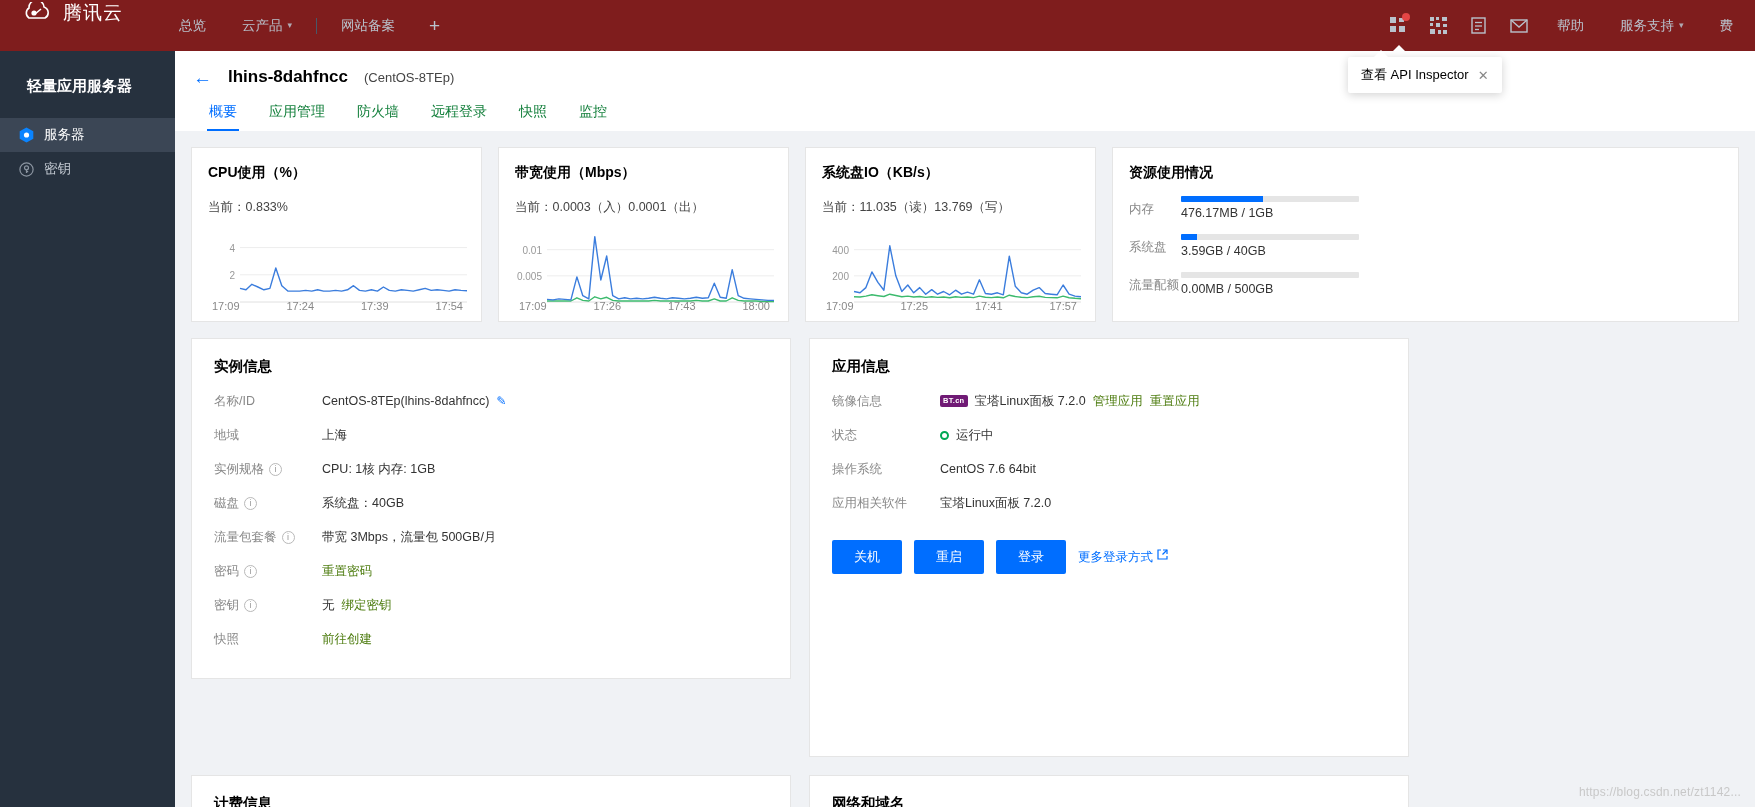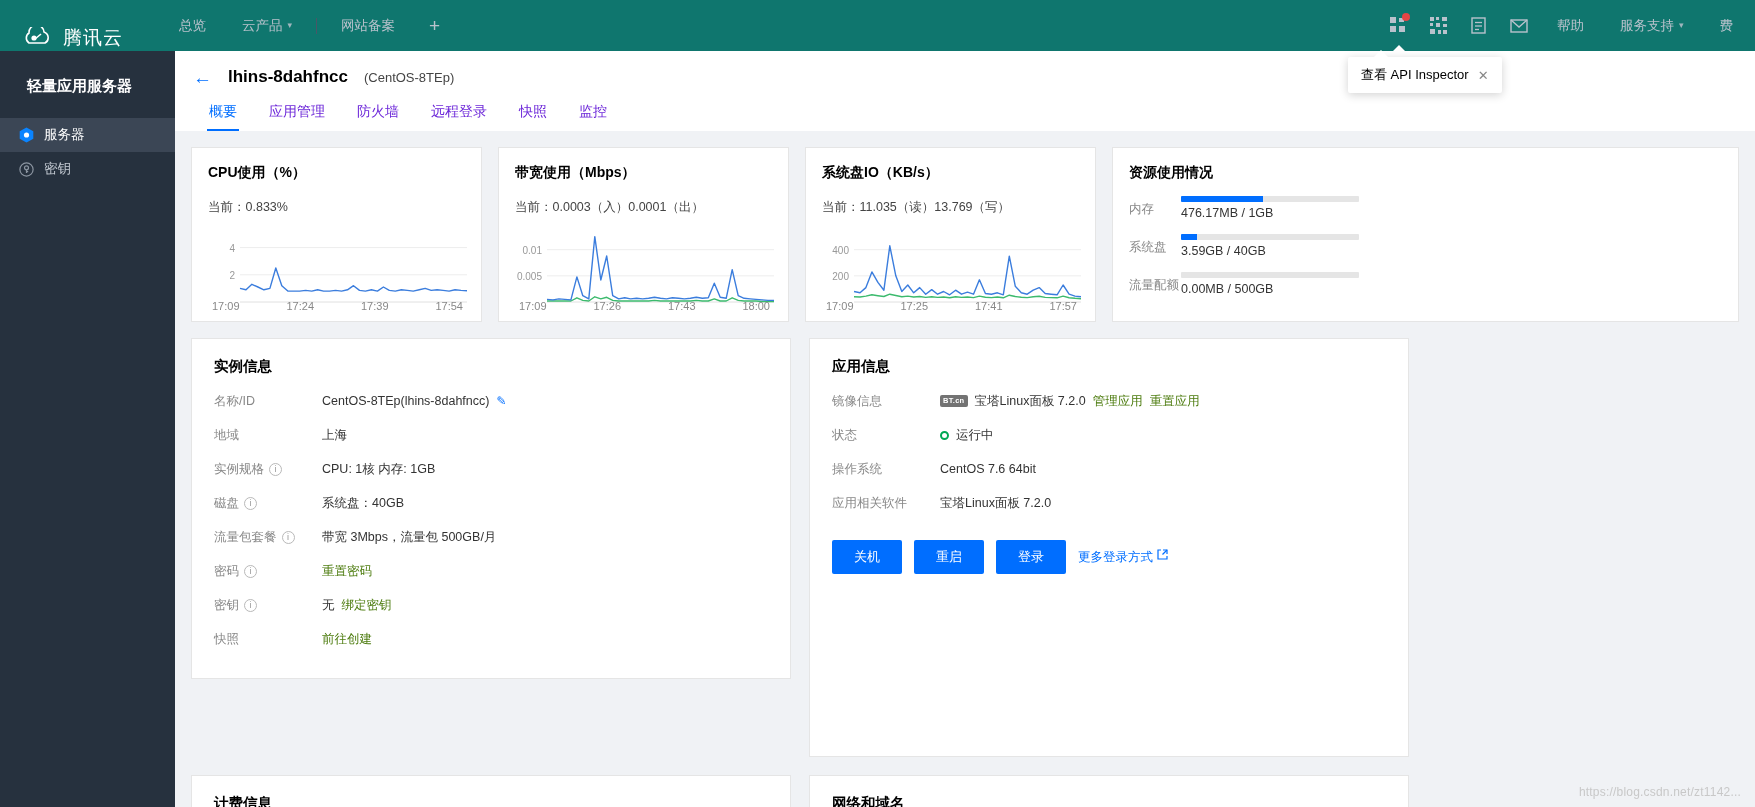--- a/index.html
+++ b/index.html
@@ -6,21 +6,21 @@
   html, body {
     width: 1755px; height: 807px;
     font-family: "Liberation Sans", "DejaVu Sans", sans-serif;
     background: #f0f2f5;
     overflow: hidden;
   }
   body { position: relative; }
 
   
   .topnav {
-    height: 51px; background: #0f766e; display: flex; align-items: flex-end;
+    height: 51px; background: #7f1d1d; display: flex; align-items: flex-start;
     position: relative; z-index: 30;
   }
   .brand { display: flex; align-items: center; padding-left: 22px; gap: 11px; }
   .brand-logo { width: 30px; height: 22px; }
   .brand-name { color: #ffffff; font-size: 19px; letter-spacing: 1px; }
   .topnav-links { display: flex; align-items: center; margin-left: 38px; gap: 0px; }
   .topnav-link {
     color: #b9c2cc; font-size: 13.5px; padding: 0 18px; cursor: pointer;
     display: flex; align-items: center; gap: 5px; height: 51px; line-height: 51px;
   }
@@ -79,21 +79,21 @@
     position: absolute; left: 175px; top: 51px; right: 0; bottom: 0;
     background: #f0f2f5; overflow: hidden;
   }
   .page-head { background: #fff; padding: 16px 0 0 0; }
   .ph-row { display: flex; align-items: center; gap: 16px; padding-left: 18px; }
   .back-arrow { color: #006eff; font-size: 19px; cursor: pointer; line-height: 1; }
   .ph-title { font-size: 17px; font-weight: bold; color: #000; }
   .ph-sub { font-size: 13px; color: #444; }
   .tabs { display: flex; gap: 0; padding-left: 18px; margin-top: 16px; }
   .tab {
-    padding: 0 16px 10px 16px; font-size: 14px; color: #6d28d9; cursor: pointer;
+    padding: 0 16px 10px 16px; font-size: 14px; color: #15803d; cursor: pointer;
     position: relative;
   }
   .tab.active { color: #006eff; }
   .tab.active::after {
     content: ""; position: absolute; left: 14px; right: 14px; bottom: 0;
     height: 2px; background: #006eff;
   }
 
   .content { padding: 16px 16px 0 16px; height: 705px; overflow: hidden; }
   .card { background: #fff; border: 1px solid #e5e5e5; }
@@ -130,21 +130,21 @@
   .ikey { color: #888; width: 108px; flex: 0 0 108px; display: flex; align-items: center; gap: 5px; }
   .ival { color: #333; display: flex; align-items: center; gap: 7px; flex-wrap: wrap; }
   .help-i {
     width: 13px; height: 13px; border: 1px solid #b9b9b9; border-radius: 50%;
     font-size: 9px; color: #999; display: inline-flex; align-items: center;
     justify-content: center; line-height: 1; cursor: pointer;
   }
   .link { color: #4d7c0f; cursor: pointer; }
   .pencil { color: #006eff; cursor: pointer; font-size: 12px; }
   .bt-logo {
-    background: #737373; color: #fff; font-size: 7.5px; font-weight: bold;
+    background: #701a75; color: #fff; font-size: 7.5px; font-weight: bold;
     padding: 2px 3px; border-radius: 2px; letter-spacing: .3px; line-height: 1;
   }
   .run-dot {
     width: 9px; height: 9px; border-radius: 50%; border: 2px solid #00a854;
     display: inline-block;
   }
   .btns { display: flex; align-items: center; gap: 12px; margin-top: 28px; }
   .btn {
     background: #006eff; color: #fff; font-size: 13px; border: none;
     padding: 8px 22px; cursor: pointer; border-radius: 2px;

